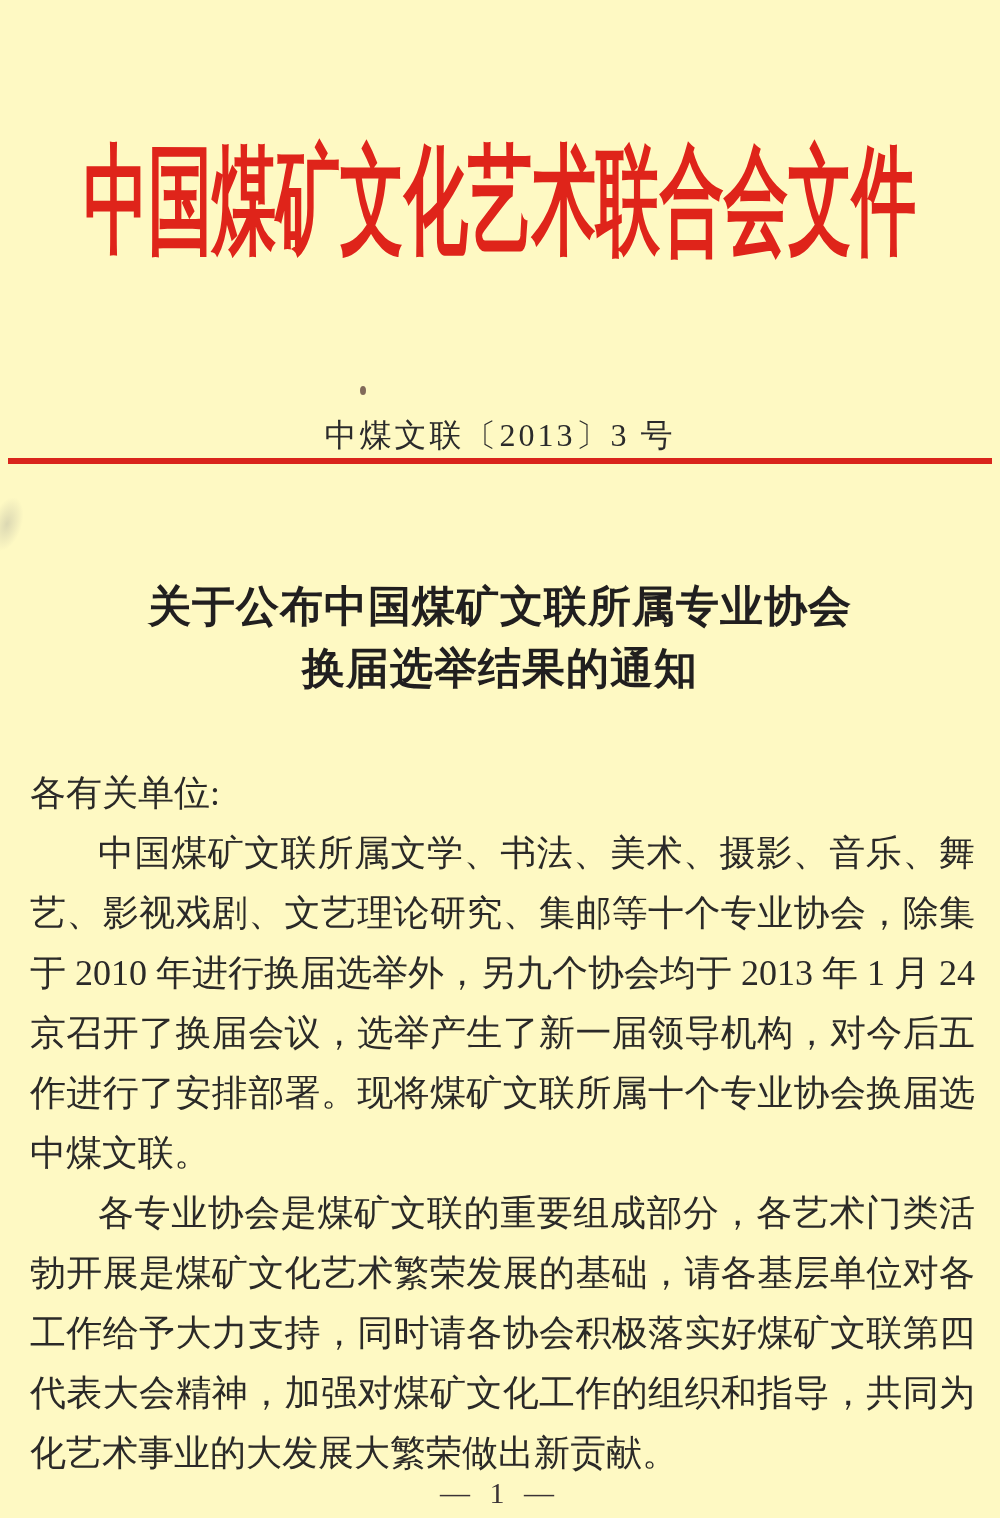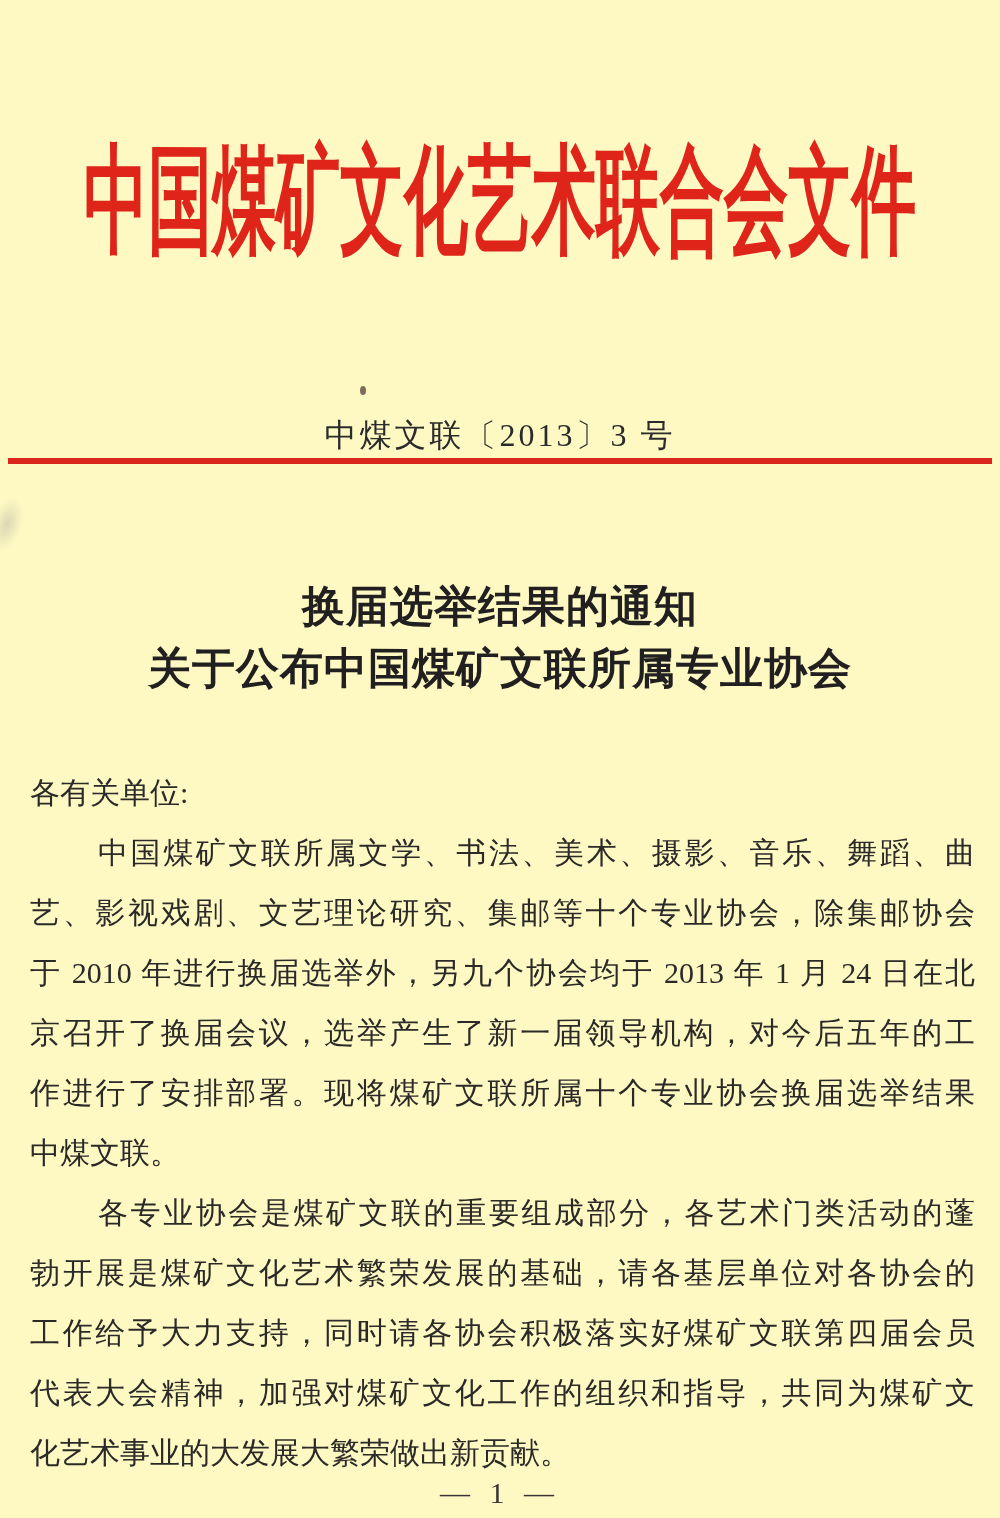--- a/index.html
+++ b/index.html
@@ -79,21 +79,21 @@
     line-height: 62px;
     font-weight: 700;
     color: #211f1f;
     letter-spacing: 1px;
   }
   .body-text {
     position: absolute;
     top: 763px;
     left: 30px;
     width: 945px;
-    font-size: 30px;
+    font-size: 36px;
     line-height: 60px;
     color: #2b2a28;
   }
   .line {
     height: 60px;
     overflow: hidden;
     text-align: justify;
     text-align-last: justify;
   }
   .line.align-left {
@@ -123,22 +123,22 @@
 
   <span class="ink-dot"></span>
 
   <div class="doc-number">中煤文联〔2013〕3 号</div>
 
   <div class="red-rule"></div>
 
   <span class="smudge"></span>
 
   <div class="doc-title">
+    <div>关于公布中国煤矿文联所属专业协会</div>
     <div>换届选举结果的通知</div>
-    <div>关于公布中国煤矿文联所属专业协会</div>
   </div>
 
   <div class="body-text">
     <div class="line align-left">各有关单位:</div>
 
     <div class="line indent">中国煤矿文联所属文学、书法、美术、摄影、音乐、舞蹈、曲</div>
     <div class="line">艺、影视戏剧、文艺理论研究、集邮等十个专业协会，除集邮协会</div>
     <div class="line">于 2010 年进行换届选举外，另九个协会均于 2013 年 1 月 24 日在北</div>
     <div class="line">京召开了换届会议，选举产生了新一届领导机构，对今后五年的工</div>
     <div class="line">作进行了安排部署。现将煤矿文联所属十个专业协会换届选举结果</div>

